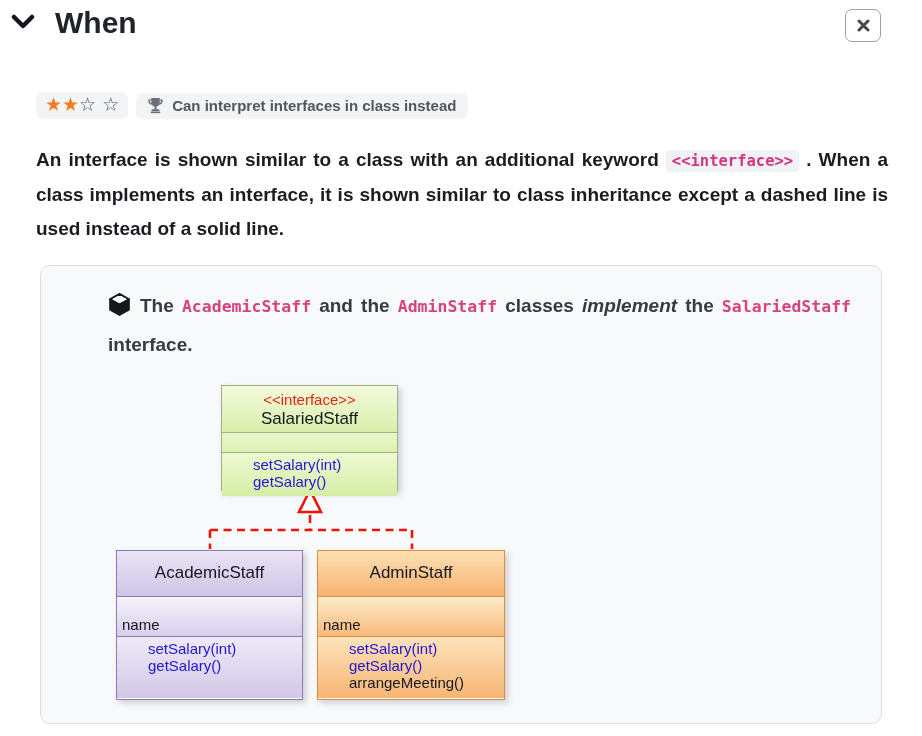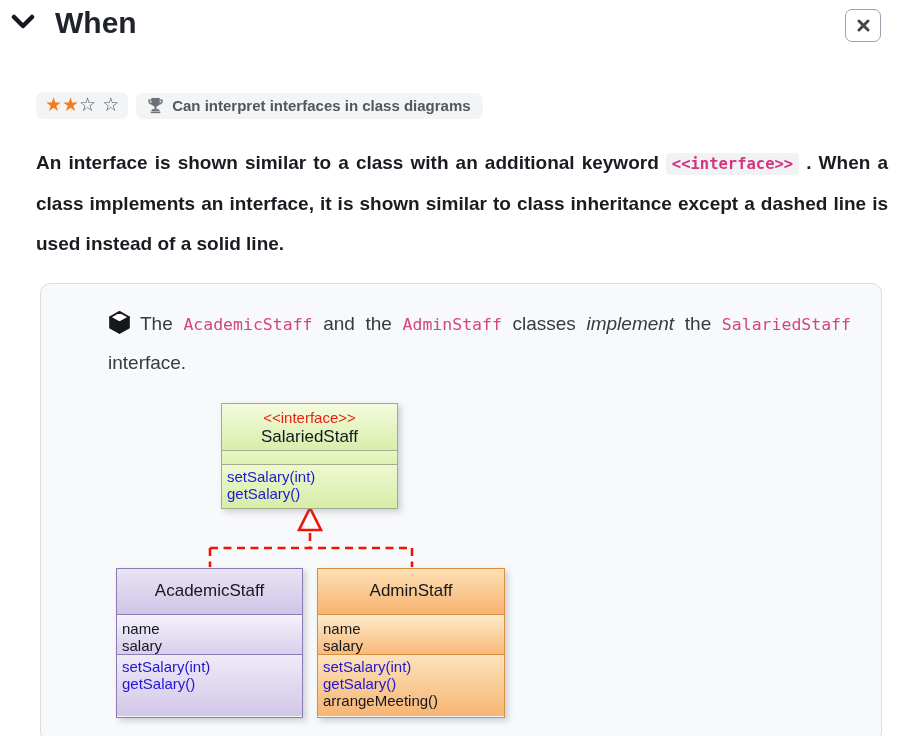--- a/index.html
+++ b/index.html
@@ -18,30 +18,30 @@
   .badges { display: flex; gap: 8px; margin: 42px 0 0 36px; align-items: center; }
   .badge { background: #f3f4f6; border-radius: 7px; display: inline-flex; align-items: center; }
   .stars-badge { padding: 1px 9px 2px 9px; }
   .star { font-size: 19px; line-height: 24px; }
   .star.filled { color: #f47c20; }
   .star.outline { color: #4a525b; }
   .star.gap { margin-left: 6px; }
   .trophy-badge { gap: 8px; font-weight: 700; font-size: 15px; color: #51575e; padding: 4px 12px 5px 11px; }
 
   
-  .intro { margin: 24px 34px 0 36px; font-size: 19px; font-weight: 700; line-height: 40px;
+  .intro { margin: 24px 34px 0 36px; font-size: 19px; font-weight: 700; line-height: 34px;
     text-align: justify; color: #191d22; }
   .intro code { font-family: "DejaVu Sans Mono", monospace; font-size: 15.5px; font-weight: 600;
     color: #d63384; background: #f1f2f4; padding: 2px 6px; border-radius: 4px; }
 
   
   .example-box { margin: 19px 40px 0 40px; border: 1px solid #dadfe5; border-radius: 10px;
     background: #f8f9fa; height: 459px; box-sizing: border-box; }
   .example-text { margin: 22px 30px 0 67px; font-size: 19px; line-height: 35px;
-    text-align: justify; color: #343b42; }
+    text-align: justify; color: #343b42; font-weight: bold; }
   .cube-wrap { display: inline-block; vertical-align: -4px; margin-right: 9px; }
   .example-text code { font-family: "DejaVu Sans Mono", monospace; font-size: 16.5px; color: #d6437e; }
   .example-text em { font-style: italic; }
 
   
   .diagram { position: relative; margin-top: 16px; height: 332px; }
   .connectors { position: absolute; left: 0; top: 0; }
   .uml-box { position: absolute; box-sizing: border-box; border: 1px solid;
     box-shadow: 3px 3px 6px rgba(110,110,130,.30); font-size: 15px; }
   .cmp { box-sizing: border-box; overflow: hidden; border-color: inherit; }
@@ -58,22 +58,22 @@
   .purple .c-methods { height: 62px; background: linear-gradient(#efeaf8, #d2c7e7); }
 
   .orange { border-color: #d88f3f; left: 276px; top: 172px; width: 188px; height: 150px; }
   .orange .c-hdr     { height: 45px; background: linear-gradient(#fde0b5, #f7b26f); }
   .orange .c-attrs   { height: 40px; background: linear-gradient(#fdebca, #f8ba7b); }
   .orange .c-methods { height: 62px; background: linear-gradient(#fce3bc, #f7b573); }
 
   .stereotype { text-align: center; color: #e8220e; font-size: 15px; padding-top: 5px; line-height: 18px; }
   .cname { text-align: center; font-size: 17px; color: #15181c; line-height: 20px; }
   .purple .cname, .orange .cname { padding-top: 12px; }
-  .c-attrs { padding-top: 5px; }
-  .c-methods { padding-top: 3px; }
+  .c-attrs { padding-top: 19px; }
+  .c-methods { padding-top: 3px; padding-left: 26px; }
   .member { padding-left: 5px; line-height: 17px; color: #15181c; white-space: nowrap; }
   .member.blue { color: #2016d2; }
 </style>
 </head>
 <body>
 
 <div class="header">
   <button class="collapse-btn">
     <svg width="24" height="18" viewBox="0 0 24 18">
       <path d="M3 4l9 9 9-9" fill="none" stroke="#15181d" stroke-width="4.5" stroke-linecap="round" stroke-linejoin="round"></path>
@@ -96,21 +96,21 @@
   </span>
   <span class="badge trophy-badge">
     <svg width="17" height="17" viewBox="0 0 16 16" fill="#6b7179">
       <path d="M4 1h8v4.2A4 4 0 0 1 8 9 4 4 0 0 1 4 5.2z"></path>
       <path d="M1.2 2.3H4v1.2H2.5c.05 1.2.9 2.2 2.1 2.4l.5 1.3A3.9 3.9 0 0 1 1.2 3.5z"></path>
       <path d="M14.8 2.3H12v1.2h1.5a2.6 2.6 0 0 1-2.1 2.4l-.5 1.3a3.9 3.9 0 0 0 3.9-3.7z"></path>
       <path d="M7 8.5h2V12H7z"></path>
       <path d="M4.6 11.5h6.8l.5 2H4.1z"></path>
       <path d="M3.5 13.8h9v1.4h-9z"></path>
     </svg>
-    <span>Can interpret interfaces in class diagrams</span>
+    <span>Can interpret interfaces in class instead</span>
   </span>
 </div>
 
 <p class="intro"><span>An interface is shown similar to a class with an additional keyword </span><code>&lt;&lt;interface&gt;&gt;</code><span> . When a class implements an interface, it is shown similar to class inheritance except a dashed line is used instead of a solid line.</span></p>
 
 <div class="example-box">
   <p class="example-text"><span class="cube-wrap"><svg width="23" height="23" viewBox="0 0 24 24">
           <path d="M12 1 22 6.5 12 12 2 6.5Z" fill="#ffffff" stroke="#15181d" stroke-width="2" stroke-linejoin="round"></path>
           <path d="M2 6.5 12 12v11L2 17.5Z" fill="#15181d" stroke="#15181d" stroke-width="1.5" stroke-linejoin="round"></path>
           <path d="M22 6.5 12 12v11l10-5.5Z" fill="#15181d" stroke="#15181d" stroke-width="1.5" stroke-linejoin="round"></path>

